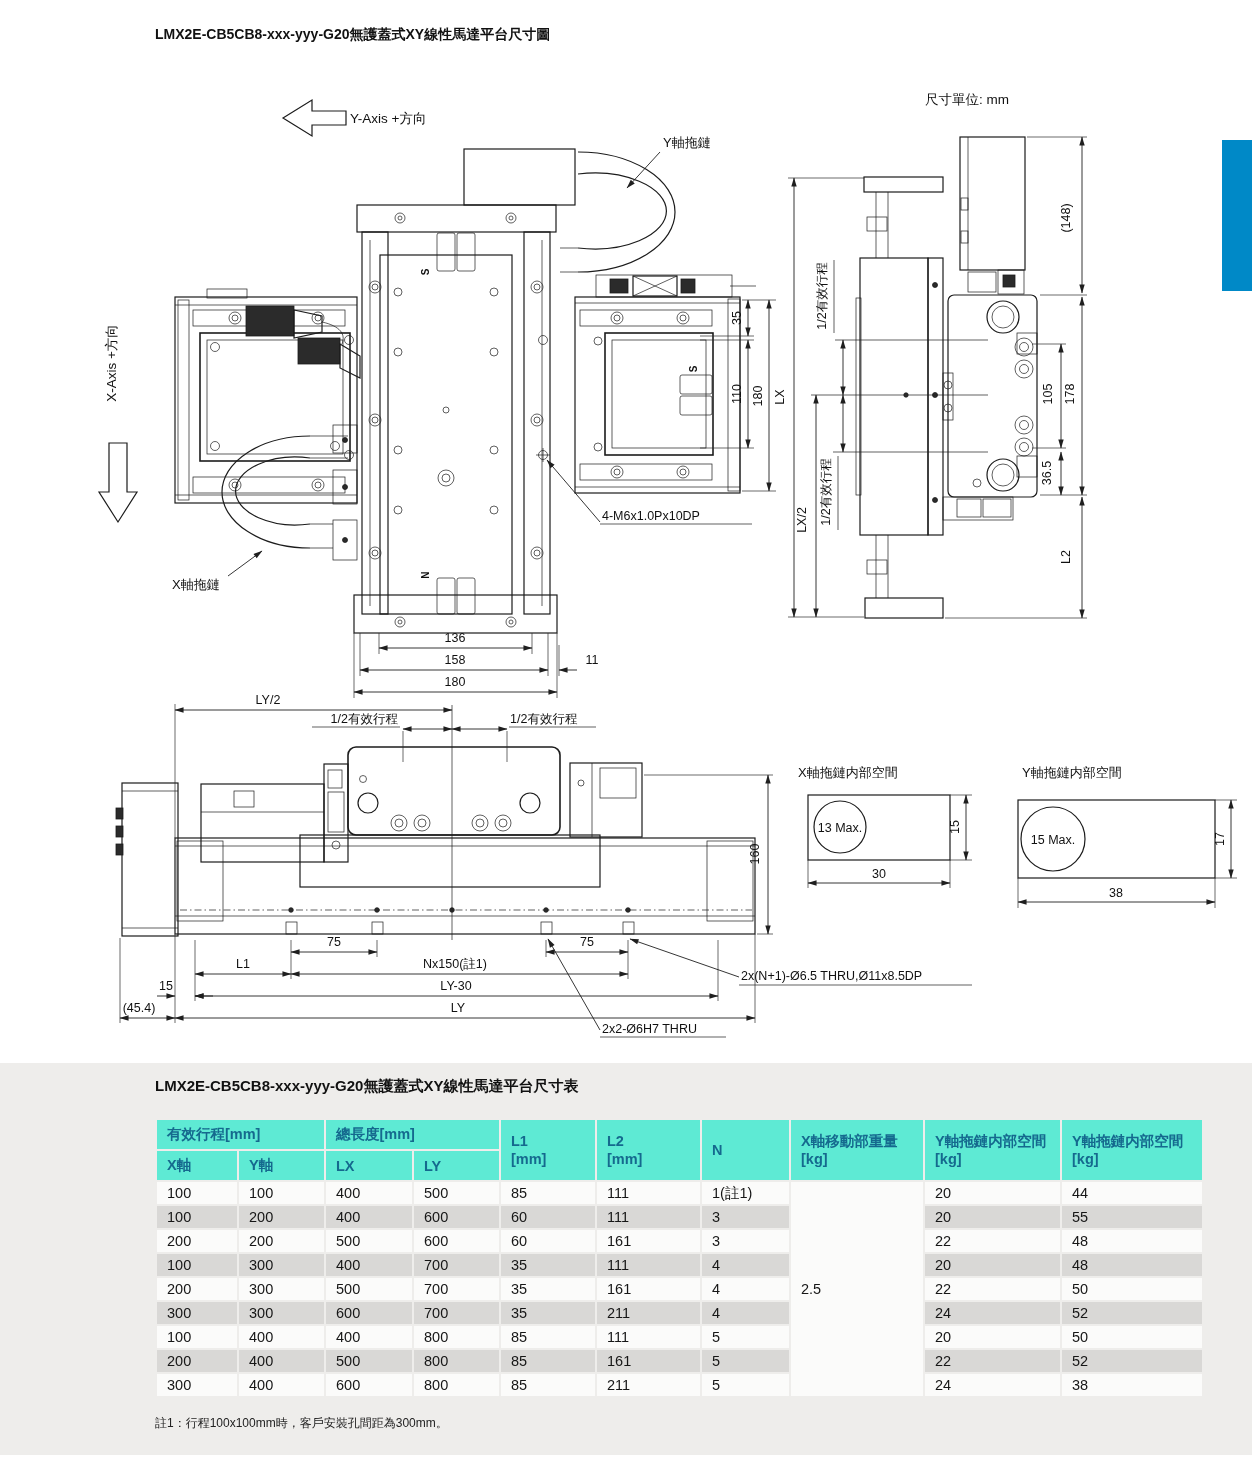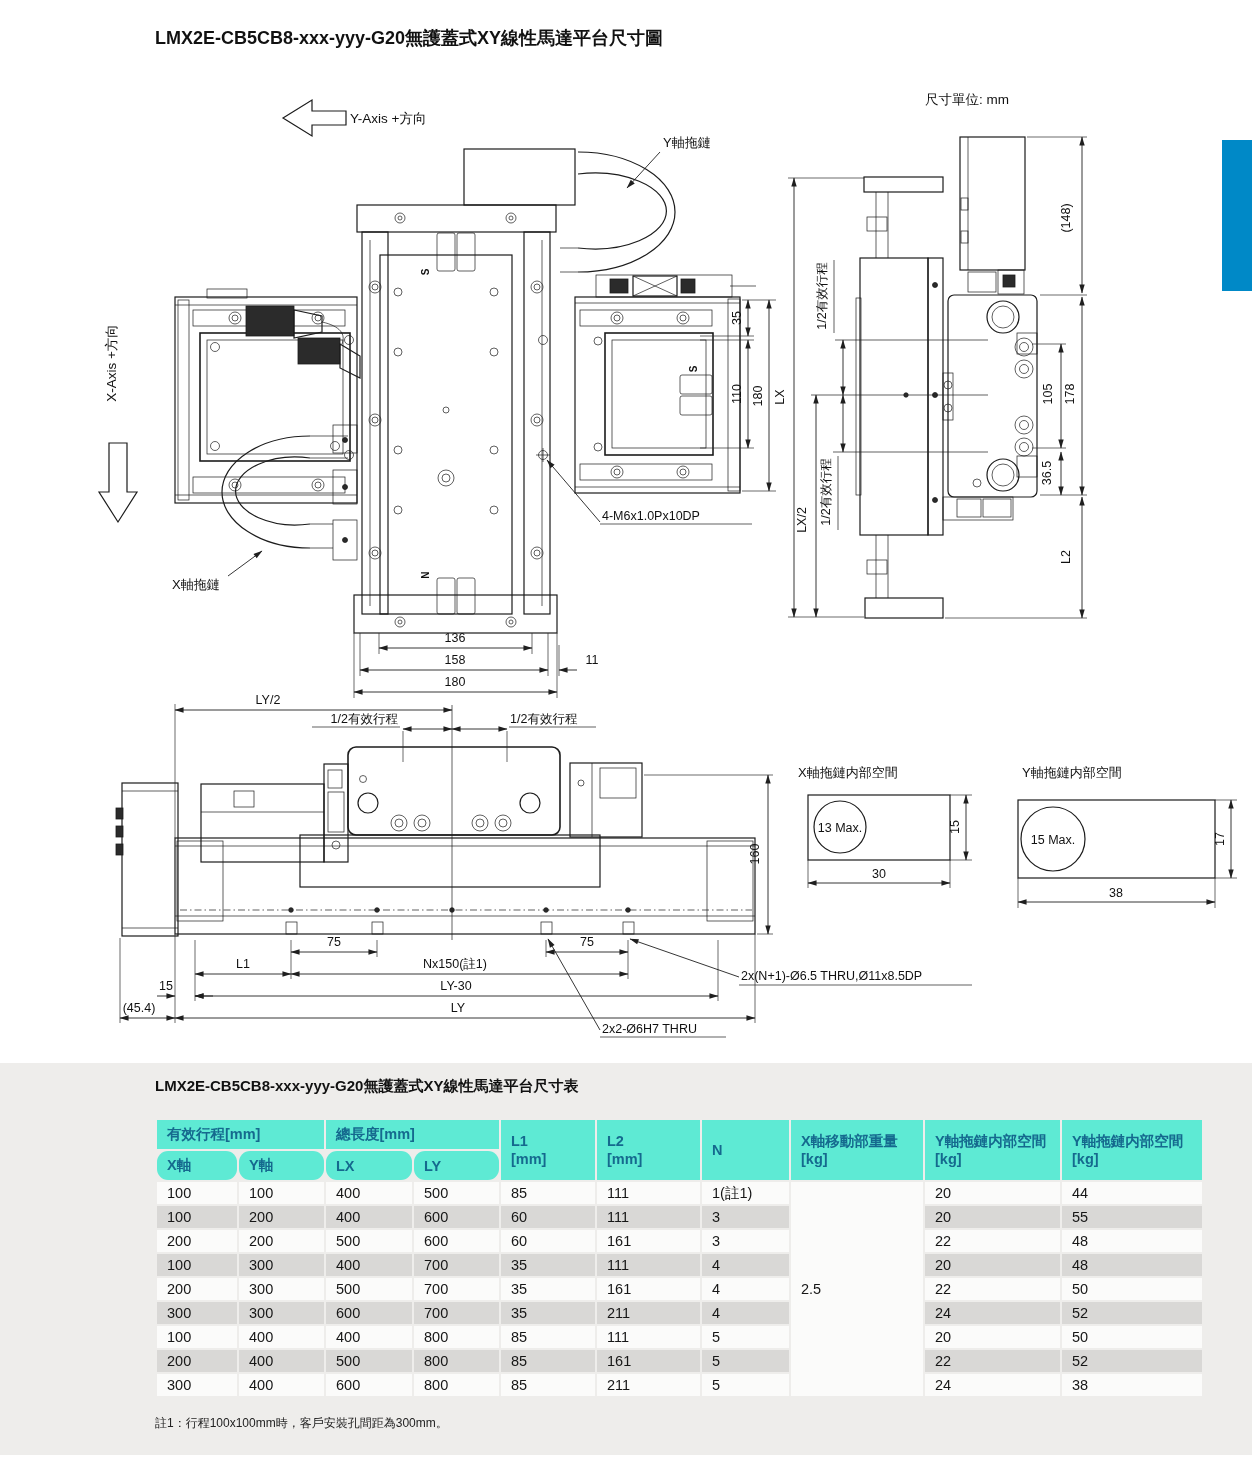--- a/index.html
+++ b/index.html
@@ -1,21 +1,21 @@
 <!DOCTYPE html>
 <html><head>
 <meta charset="utf-8">
 <style>
   html,body{margin:0;padding:0;}
   body{
     width:1252px;height:1484px;position:relative;background:#ffffff;
     font-family:"Liberation Sans", sans-serif;color:#1a1a1a;overflow:hidden;
   }
   .page-title{
-    position:absolute;left:155px;top:26px;font-size:18px;font-weight:bold;
+    position:absolute;left:155px;top:26px;font-size:14px;font-weight:bold;
     letter-spacing:0;color:#111;
   }
   #draw{position:absolute;left:0;top:0;}
   
   .out{stroke:#1c1c1c;stroke-width:1.2;fill:none;}
   .out2{stroke:#1c1c1c;stroke-width:1.6;fill:none;}
   .thin{stroke:#1c1c1c;stroke-width:0.7;fill:none;}
   .ext{stroke:#2b2b2b;stroke-width:0.7;fill:none;}
   .dim{stroke:#1f1f1f;stroke-width:0.9;fill:none;}
   .dark{fill:#2b2b2b;stroke:#1c1c1c;stroke-width:0.8;}
@@ -27,21 +27,21 @@
   .mk{font-size:10px;font-weight:bold;}
   
   .side-tab{position:absolute;right:0;top:140px;width:30px;height:151px;background:#0089c7;}
   
   .section{position:absolute;left:0;top:1063px;width:1252px;height:392px;background:#eeedeb;}
   .tbl-title{position:absolute;left:155px;top:14px;font-size:15px;font-weight:bold;color:#111;}
   table.spec{position:absolute;left:155px;top:55px;border-collapse:separate;border-spacing:2px;}
   table.spec td,table.spec th{font-size:14.5px;text-align:left;vertical-align:middle;padding:0 0 0 10px;}
   th{font-weight:bold;color:#15698e;background:#5eead4;}
   th.grp{height:29px;}
-  th.sub{height:29px;border-radius:11px;}
+  th.sub{height:29px;}
   th.two{line-height:1.25;}
   td{height:22px;color:#161616;}
   tr.w td{background:#fbfbfa;}
   tr.g td{background:#d9d8d6;}
   td.ncol{background:#e8e7e5;vertical-align:middle;}
   .note{position:absolute;left:155px;top:352px;font-size:12px;color:#222;}
 </style>
 </head>
 <body>
 

